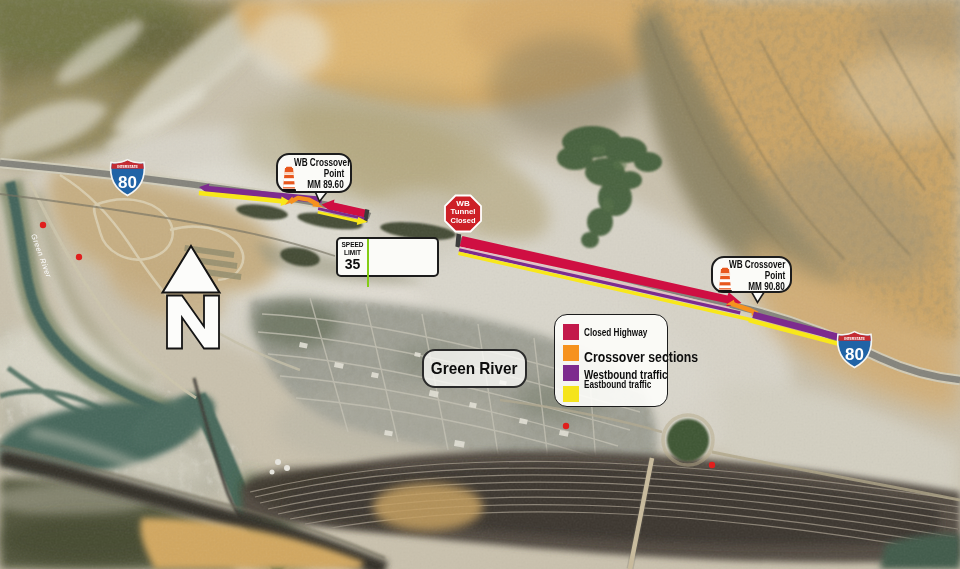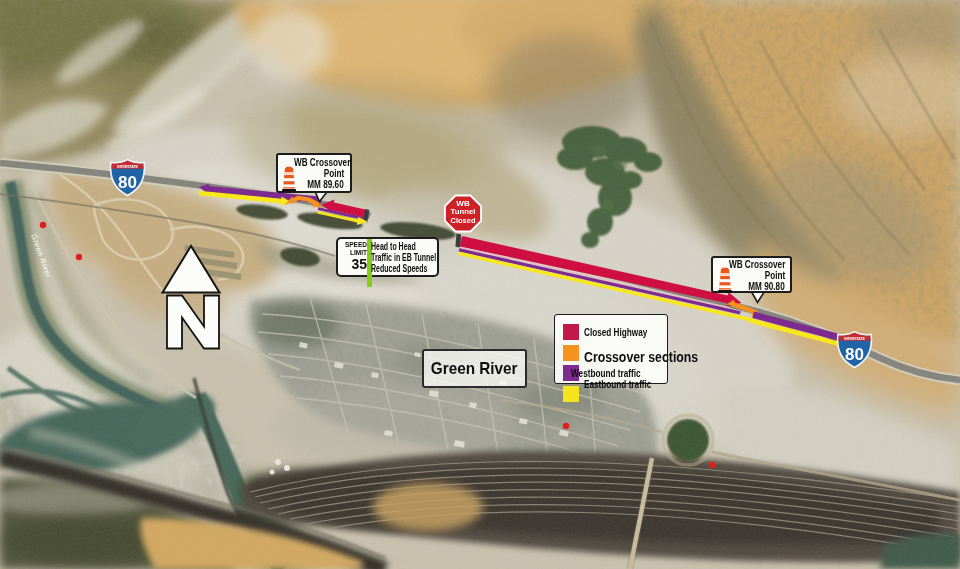--- a/index.html
+++ b/index.html
@@ -1,18 +1,18 @@
 <!DOCTYPE html>
 <html><head>
 <meta charset="utf-8">
 <style>
 html,body{margin:0;padding:0;background:#ccc4b0}
 body{width:960px;height:569px;overflow:hidden;position:relative;font-family:"Liberation Sans",sans-serif}
 #map{position:absolute;left:0;top:0}
-.lbl{position:absolute;background:#fbfbf8;border:2px solid #1c1c1c;border-radius:3px;color:#0d0d0d;font-weight:bold;box-sizing:border-box;z-index:5}
+.lbl{position:absolute;background:#fbfbf8;border:2px solid #1c1c1c;border-radius:13px;color:#0d0d0d;font-weight:bold;box-sizing:border-box;z-index:5}
 .cond{display:inline-block;transform:scaleX(.78);transform-origin:100% 50%;white-space:nowrap}
 .condl{display:inline-block;transform:scaleX(.82);transform-origin:0 50%;white-space:nowrap}
 </style>
 </head>
 <body>
 <svg id="map" width="960" height="569" viewBox="0 0 960 569">
 <defs>
 <filter id="b12" x="-60%" y="-60%" width="220%" height="220%">
         <feGaussianBlur stdDeviation="12"></feGaussianBlur>
       </filter>
@@ -417,40 +417,37 @@
 <rect x="3.1" y="6" width="10.2" height="3" fill="#fff"></rect>
       <rect x="2.6" y="12.2" width="11.2" height="3" fill="#fff"></rect>
       <rect x="2.2" y="18.4" width="12" height="2.8" fill="#fff"></rect>
 <rect x="3.2" y="5.8" width="9.9" height="2.8" fill="#f07b3a" opacity=".35"></rect>
 <rect x="5" y="0.8" width="6" height="2" rx="0.8" fill="#e8571d"></rect>
 </svg>
 </div>
 
 <div class="lbl" style="left:336px;top:237px;width:103px;height:40px;border-radius:5px;border-width:2px">
 
-<div style="position:absolute;left:0;top:0;width:29px;height:48px;border-right:5px solid #84cc16;text-align:right">
+<div style="position:absolute;left:0;top:0;width:29px;height:48px;border-right:2px solid #84cc16;text-align:center">
 <div style="font-size:6.5px;line-height:7.5px;padding-top:2px;letter-spacing:0">SPEED<br>LIMIT</div>
 <div style="font-size:14px;line-height:14px;margin-top:1px">35</div>
 </div>
 
-<div style="position:absolute;left:33px;top:1.5px;font-size:10px;line-height:11.2px">
-<span class="condl" style="transform:scaleX(.7)">Head to Head</span><br><span class="condl" style="transform:scaleX(.7)">Traffic in EB Tunnel</span><br><span class="condl" style="transform:scaleX(.7)">Reduced Speeds</span>
-</div>
-</div>
-
-<div class="lbl" style="left:554px;top:314px;width:114px;height:70px;border-width:1.5px;background:rgba(253,253,250,.92)">
+</div>
+
+<div class="lbl" style="left:554px;top:314px;width:114px;height:93px;border-width:1.5px;background:rgba(253,253,250,.92)">
 
 <div style="position:absolute;left:8px;top:9px;width:16px;height:16px;background:#c3194a"></div>
 <div style="position:absolute;left:29px;top:12px;font-size:10px"><span class="condl">Closed Highway</span></div>
 
 <div style="position:absolute;left:8px;top:29.5px;width:16px;height:16px;background:#f6921e"></div>
 <div style="position:absolute;left:29px;top:33px;font-size:15px"><span class="condl">Crossover sections</span></div>
 
 <div style="position:absolute;left:8px;top:50px;width:16px;height:16px;background:#7d2b8e"></div>
-<div style="position:absolute;left:16px;top:53px;font-size:10px"><span class="condl">Westbound traffic</span></div>
+<div style="position:absolute;left:29px;top:53px;font-size:12px"><span class="condl">Westbound traffic</span></div>
 
 <div style="position:absolute;left:8px;top:70.5px;width:16px;height:16px;background:#f5e41c"></div>
 <div style="position:absolute;left:29px;top:64px;font-size:10px"><span class="condl">Eastbound traffic</span></div>
 </div>
 
 <div class="lbl" style="left:422px;top:349px;width:105px;height:39px;background:rgba(252,252,250,.78);border-color:#2a2a2a;text-align:center;font-size:17px;line-height:35px">
 <span style="display:inline-block;transform:scaleX(.9);white-space:nowrap">Green River</span>
 </div>
 
 </body></html>

